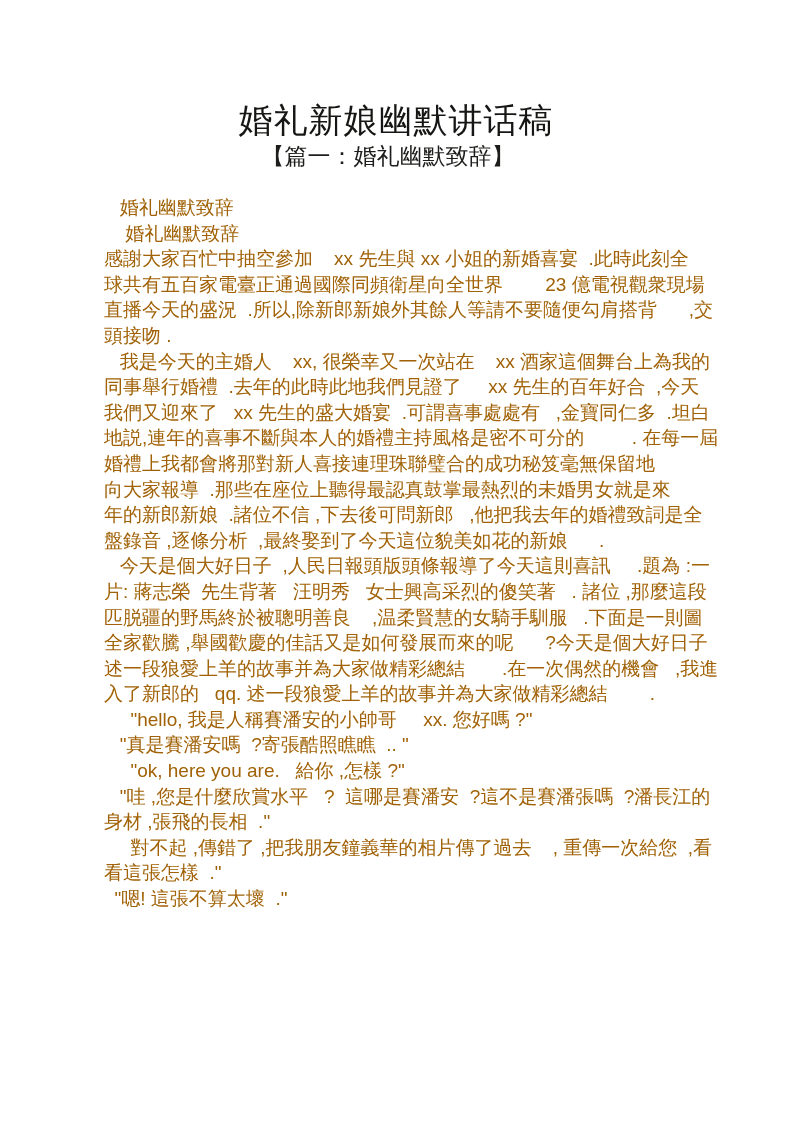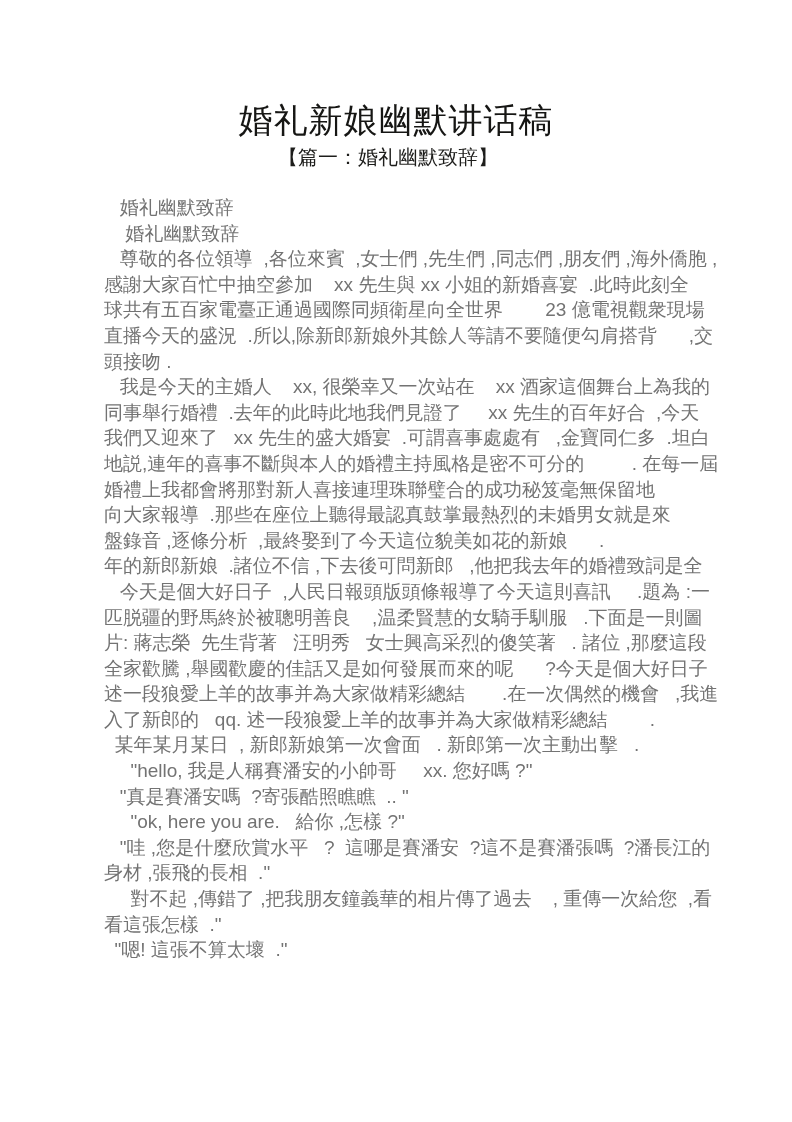--- a/index.html
+++ b/index.html
@@ -31,67 +31,65 @@
     color: #161614;
   }
   .doc-subtitle {
     position: absolute;
     top: 145px;
     left: 0;
     right: 16px;
     text-align: center;
     font-family: "Liberation Serif", serif;
     font-weight: 400;
-    font-size: 20px;
+    font-size: 23px;
     line-height: 24px;
     color: #1d1d1b;
   }
   .doc-body {
     position: absolute;
     top: 195px;
     left: 84px;
     width: 630px;
     font-size: 19px;
     line-height: 25.6px;
-    color: #737373;
+    color: #a16207;
   }
   .text-line {
     white-space: pre-wrap;
     min-height: 25.6px;
   }
 </style>
 </head>
 <body>
 
 <div class="page">
   <div class="doc-title">婚礼新娘幽默讲话稿</div>
   <div class="doc-subtitle">【篇一：婚礼幽默致辞】</div>
   <div class="doc-body" id="body-text">
       <div class="text-line">   婚礼幽默致辞</div>
       <div class="text-line">    婚礼幽默致辞</div>
-      <div class="text-line">   尊敬的各位領導  ,各位來賓  ,女士們 ,先生們 ,同志們 ,朋友們 ,海外僑胞 ,</div>
       <div class="text-line">感謝大家百忙中抽空參加    xx 先生與 xx 小姐的新婚喜宴  .此時此刻全</div>
       <div class="text-line">球共有五百家電臺正通過國際同頻衛星向全世界        23 億電視觀衆現場</div>
       <div class="text-line">直播今天的盛況  .所以,除新郎新娘外其餘人等請不要隨便勾肩搭背      ,交</div>
       <div class="text-line">頭接吻 .</div>
       <div class="text-line">   我是今天的主婚人    xx, 很榮幸又一次站在    xx 酒家這個舞台上為我的</div>
       <div class="text-line">同事舉行婚禮  .去年的此時此地我們見證了     xx 先生的百年好合  ,今天</div>
       <div class="text-line">我們又迎來了   xx 先生的盛大婚宴  .可謂喜事處處有   ,金寶同仁多  .坦白</div>
       <div class="text-line">地説,連年的喜事不斷與本人的婚禮主持風格是密不可分的         . 在每一屆</div>
       <div class="text-line">婚禮上我都會將那對新人喜接連理珠聯璧合的成功秘笈毫無保留地</div>
       <div class="text-line">向大家報導  .那些在座位上聽得最認真鼓掌最熱烈的未婚男女就是來</div>
+      <div class="text-line">年的新郎新娘  .諸位不信 ,下去後可問新郎   ,他把我去年的婚禮致詞是全</div>
       <div class="text-line">盤錄音 ,逐條分析  ,最終娶到了今天這位貌美如花的新娘      .</div>
-      <div class="text-line">年的新郎新娘  .諸位不信 ,下去後可問新郎   ,他把我去年的婚禮致詞是全</div>
       <div class="text-line">   今天是個大好日子  ,人民日報頭版頭條報導了今天這則喜訊     .題為 :一</div>
+      <div class="text-line">片: 蔣志榮  先生背著   汪明秀   女士興高采烈的傻笑著   . 諸位 ,那麼這段</div>
       <div class="text-line">匹脱疆的野馬終於被聰明善良    ,温柔賢慧的女騎手馴服   .下面是一則圖</div>
-      <div class="text-line">片: 蔣志榮  先生背著   汪明秀   女士興高采烈的傻笑著   . 諸位 ,那麼這段</div>
       <div class="text-line">全家歡騰 ,舉國歡慶的佳話又是如何發展而來的呢      ?今天是個大好日子</div>
       <div class="text-line">述一段狼愛上羊的故事并為大家做精彩總結       .在一次偶然的機會   ,我進</div>
       <div class="text-line">入了新郎的   qq. 述一段狼愛上羊的故事并為大家做精彩總結        .</div>
-      <div class="text-line">  某年某月某日  , 新郎新娘第一次會面   . 新郎第一次主動出擊   .</div>
       <div class="text-line">     "hello, 我是人稱賽潘安的小帥哥     xx. 您好嗎 ?"</div>
       <div class="text-line">   "真是賽潘安嗎  ?寄張酷照瞧瞧  .. "</div>
       <div class="text-line">     "ok, here you are.   給你 ,怎樣 ?"</div>
       <div class="text-line">   "哇 ,您是什麼欣賞水平   ?  這哪是賽潘安  ?這不是賽潘張嗎  ?潘長江的</div>
       <div class="text-line">身材 ,張飛的長相  ."</div>
       <div class="text-line">     對不起 ,傳錯了 ,把我朋友鐘義華的相片傳了過去    , 重傳一次給您  ,看</div>
       <div class="text-line">看這張怎樣  ."</div>
       <div class="text-line">  "嗯! 這張不算太壞  ."</div>
     </div>
 </div>

